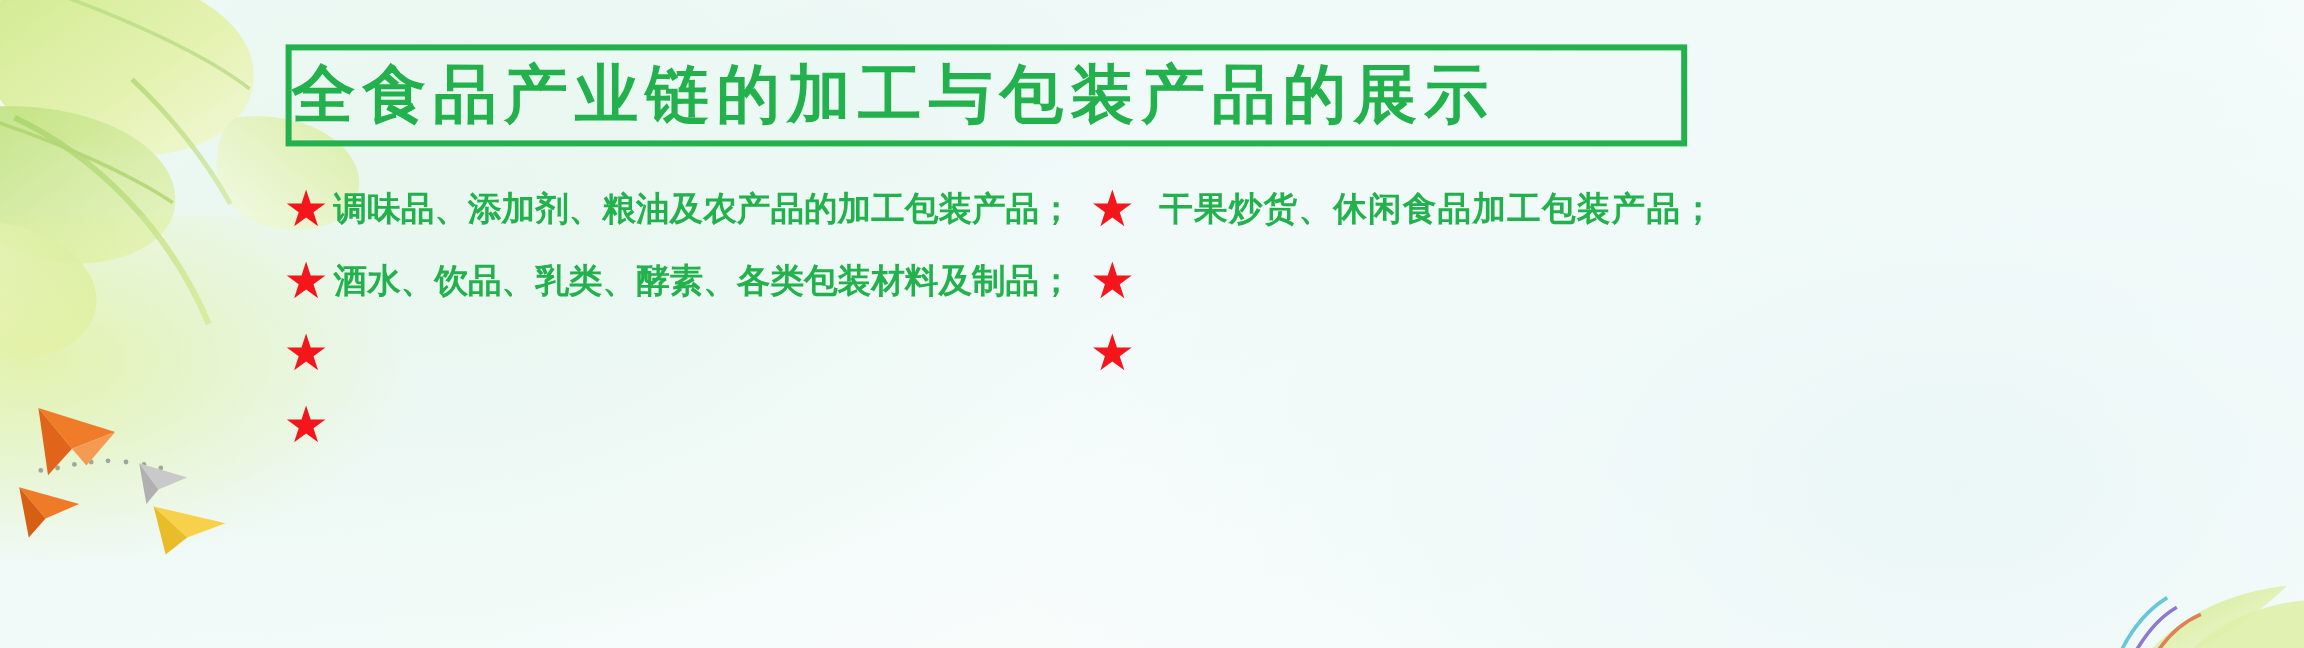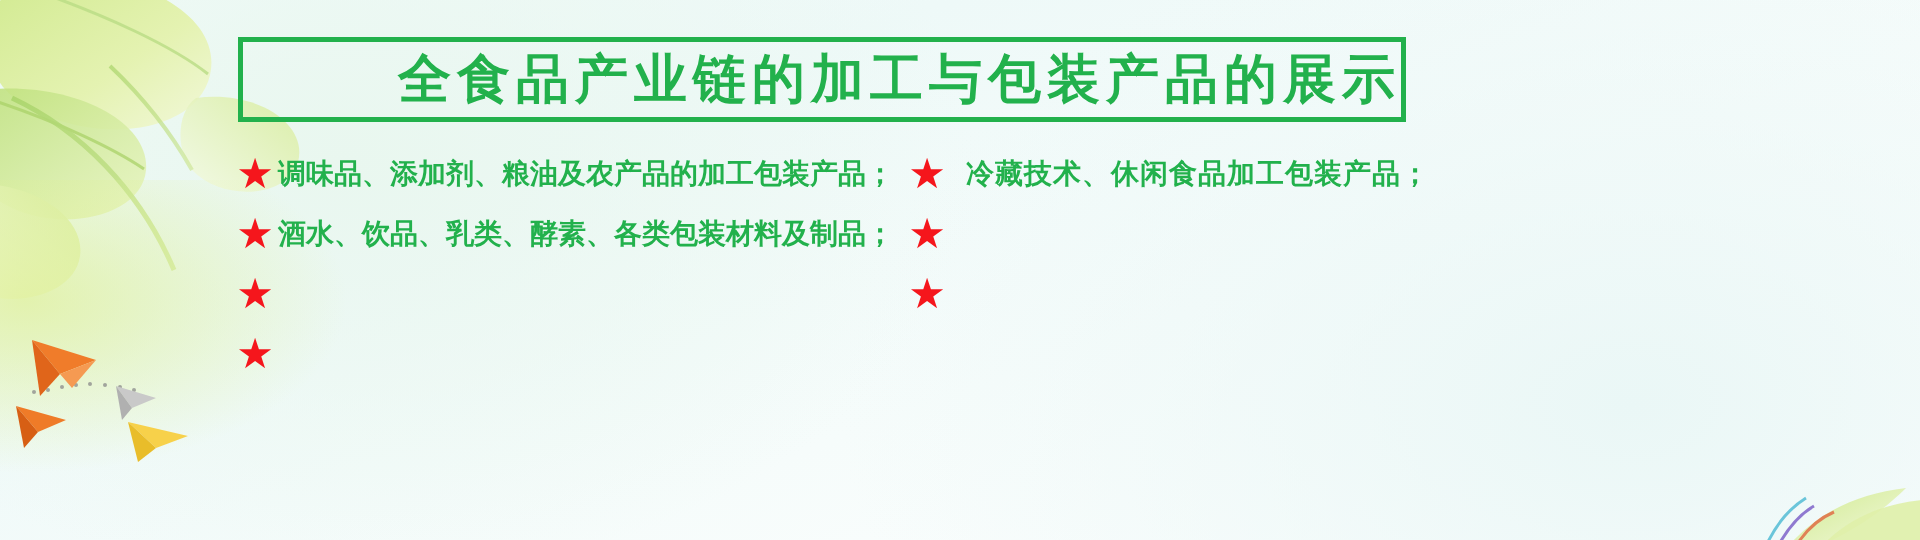--- a/index.html
+++ b/index.html
@@ -15,21 +15,21 @@
       radial-gradient(ellipse 1100px 700px at 85% 75%, #eaf7f6 0%, rgba(234,247,246,0) 72%),
       linear-gradient(160deg,#f2fbfa 0%,#eef9f8 28%,#f6fcfb 60%,#ffffff 100%);
   }
   .deco{pointer-events:none;}
 
   
   .title-box{
     position:absolute;left:238px;top:37px;width:1168px;height:85px;
     border:5px solid #22b14c;
     box-sizing:border-box;
-    display:flex;align-items:center;justify-content:flex-end;
+    display:flex;align-items:center;justify-content:flex-start;
   }
   .title-text{
     font-size:53px;font-weight:bold;color:#22b14c;
     letter-spacing:6px;white-space:nowrap;
     font-family:"DejaVu Sans","Liberation Sans",sans-serif;
     text-shadow:0 0 1px rgba(255,255,255,.9);
   }
 
   
   .cols{position:absolute;left:238px;top:152px;width:1400px;}
@@ -163,21 +163,21 @@
         <span class="star">★</span>
       </div>
       <div class="row">
         <span class="star">★</span>
       </div>
     </div>
 
     <div class="col col-right">
       <div class="row">
         <span class="star">★</span>
-        <span class="row-text">冷藏技术、休闲食品加工包装产品；</span>
+        <span class="row-text">干果炒货、休闲食品加工包装产品；</span>
       </div>
       <div class="row">
         <span class="star">★</span>
       </div>
       <div class="row">
         <span class="star">★</span>
       </div>
     </div>
 
   </div>

